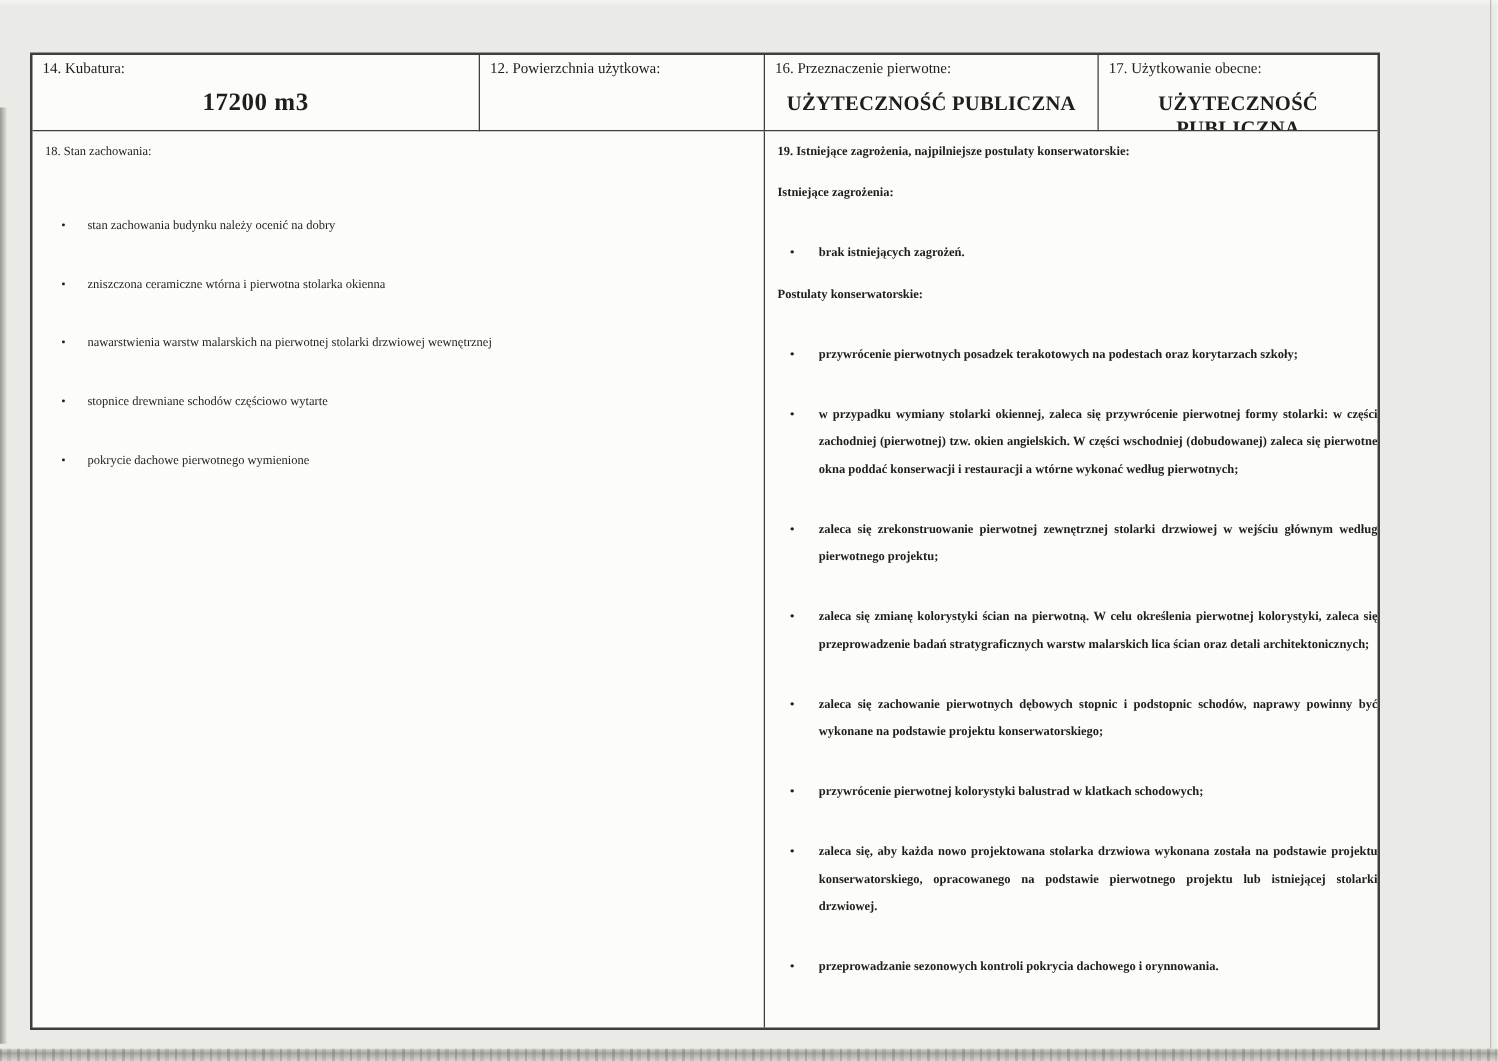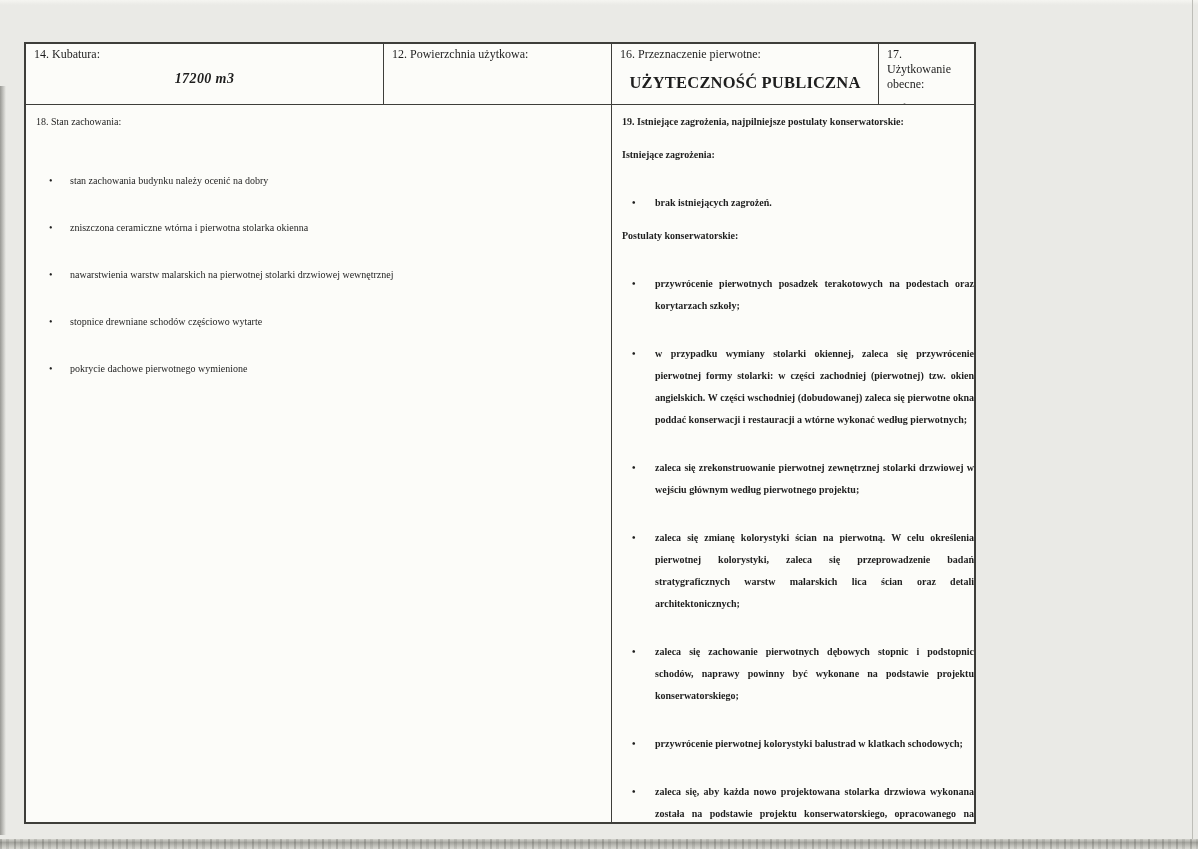--- a/index.html
+++ b/index.html
@@ -31,21 +31,21 @@
   .scan-bottom-edge {
     position: absolute; left: 0; right: 0; bottom: 0; height: 10px;
     background:
       repeating-linear-gradient(90deg, rgba(60,60,55,0.22) 0 2px, rgba(60,60,55,0) 2px 6px, rgba(60,60,55,0.12) 6px 9px, rgba(60,60,55,0) 9px 14px),
       linear-gradient(180deg, #d5d5cf 0%, #a5a59f 35%, #c2c2bc 70%, #d8d8d2 100%);
   }
   
   .form-table {
     position: absolute;
     left: 24px; top: 42px;
-    width: 952px; height: 782px;
+    width: 1080px; height: 782px;
     box-sizing: border-box;
     border: 2px solid #3e3e3a;
     background: #fcfcf9;
     display: grid;
     grid-template-columns: 358px 228px 267px 1fr;
     grid-template-rows: 61px 1fr;
   }
   .hcell {
     box-sizing: border-box;
     border-right: 1.5px solid #3e3e3a;
@@ -57,21 +57,21 @@
   .field-label {
     font-size: 12px;
     line-height: 15px;
   }
   .field-value {
     text-align: center;
     font-weight: bold;
     margin-top: 9px;
     letter-spacing: 0.4px;
   }
-  .value-num  { font-size: 14px; font-style: italic; }
+  .value-num  { font-size: 20px; }
   .value-caps { font-size: 16.5px; margin-top: 11px; letter-spacing: 0.2px; }
   .sec {
     box-sizing: border-box;
     padding: 6px 9px 6px 10px;
     font-size: 10px;
     overflow: hidden;
   }
   .sec18 {
     grid-column: 1 / 3;
     border-right: 1.5px solid #3e3e3a;
@@ -154,18 +154,19 @@
     <div class="gap-sm"></div>
     <div class="subhead">Postulaty konserwatorskie:</div>
     <div>
         <div class="bullet">przywrócenie pierwotnych posadzek terakotowych na podestach oraz korytarzach szkoły;</div>
         <div class="bullet">w przypadku wymiany stolarki okiennej, zaleca się przywrócenie pierwotnej formy stolarki: w części zachodniej (pierwotnej) tzw. okien angielskich. W części wschodniej (dobudowanej) zaleca się pierwotne okna poddać konserwacji i restauracji a wtórne wykonać według pierwotnych;</div>
         <div class="bullet">zaleca się zrekonstruowanie pierwotnej zewnętrznej stolarki drzwiowej w wejściu głównym według pierwotnego projektu;</div>
         <div class="bullet">zaleca się zmianę kolorystyki ścian na pierwotną. W celu określenia pierwotnej kolorystyki, zaleca się przeprowadzenie badań stratygraficznych warstw malarskich lica ścian oraz detali architektonicznych;</div>
         <div class="bullet">zaleca się zachowanie pierwotnych dębowych stopnic i podstopnic schodów, naprawy powinny być wykonane na podstawie projektu konserwatorskiego;</div>
         <div class="bullet">przywrócenie pierwotnej kolorystyki balustrad w klatkach schodowych;</div>
         <div class="bullet">zaleca się, aby każda nowo projektowana stolarka drzwiowa wykonana została na podstawie projektu konserwatorskiego, opracowanego na podstawie pierwotnego projektu lub istniejącej stolarki drzwiowej.</div>
+        <div class="bullet">przeprowadzanie sezonowych kontroli pokrycia dachowego i orynnowania.</div>
       </div>
   </div>
 
 </div>
 
 <div class="scan-bottom-edge"></div>
 
 </body></html>

